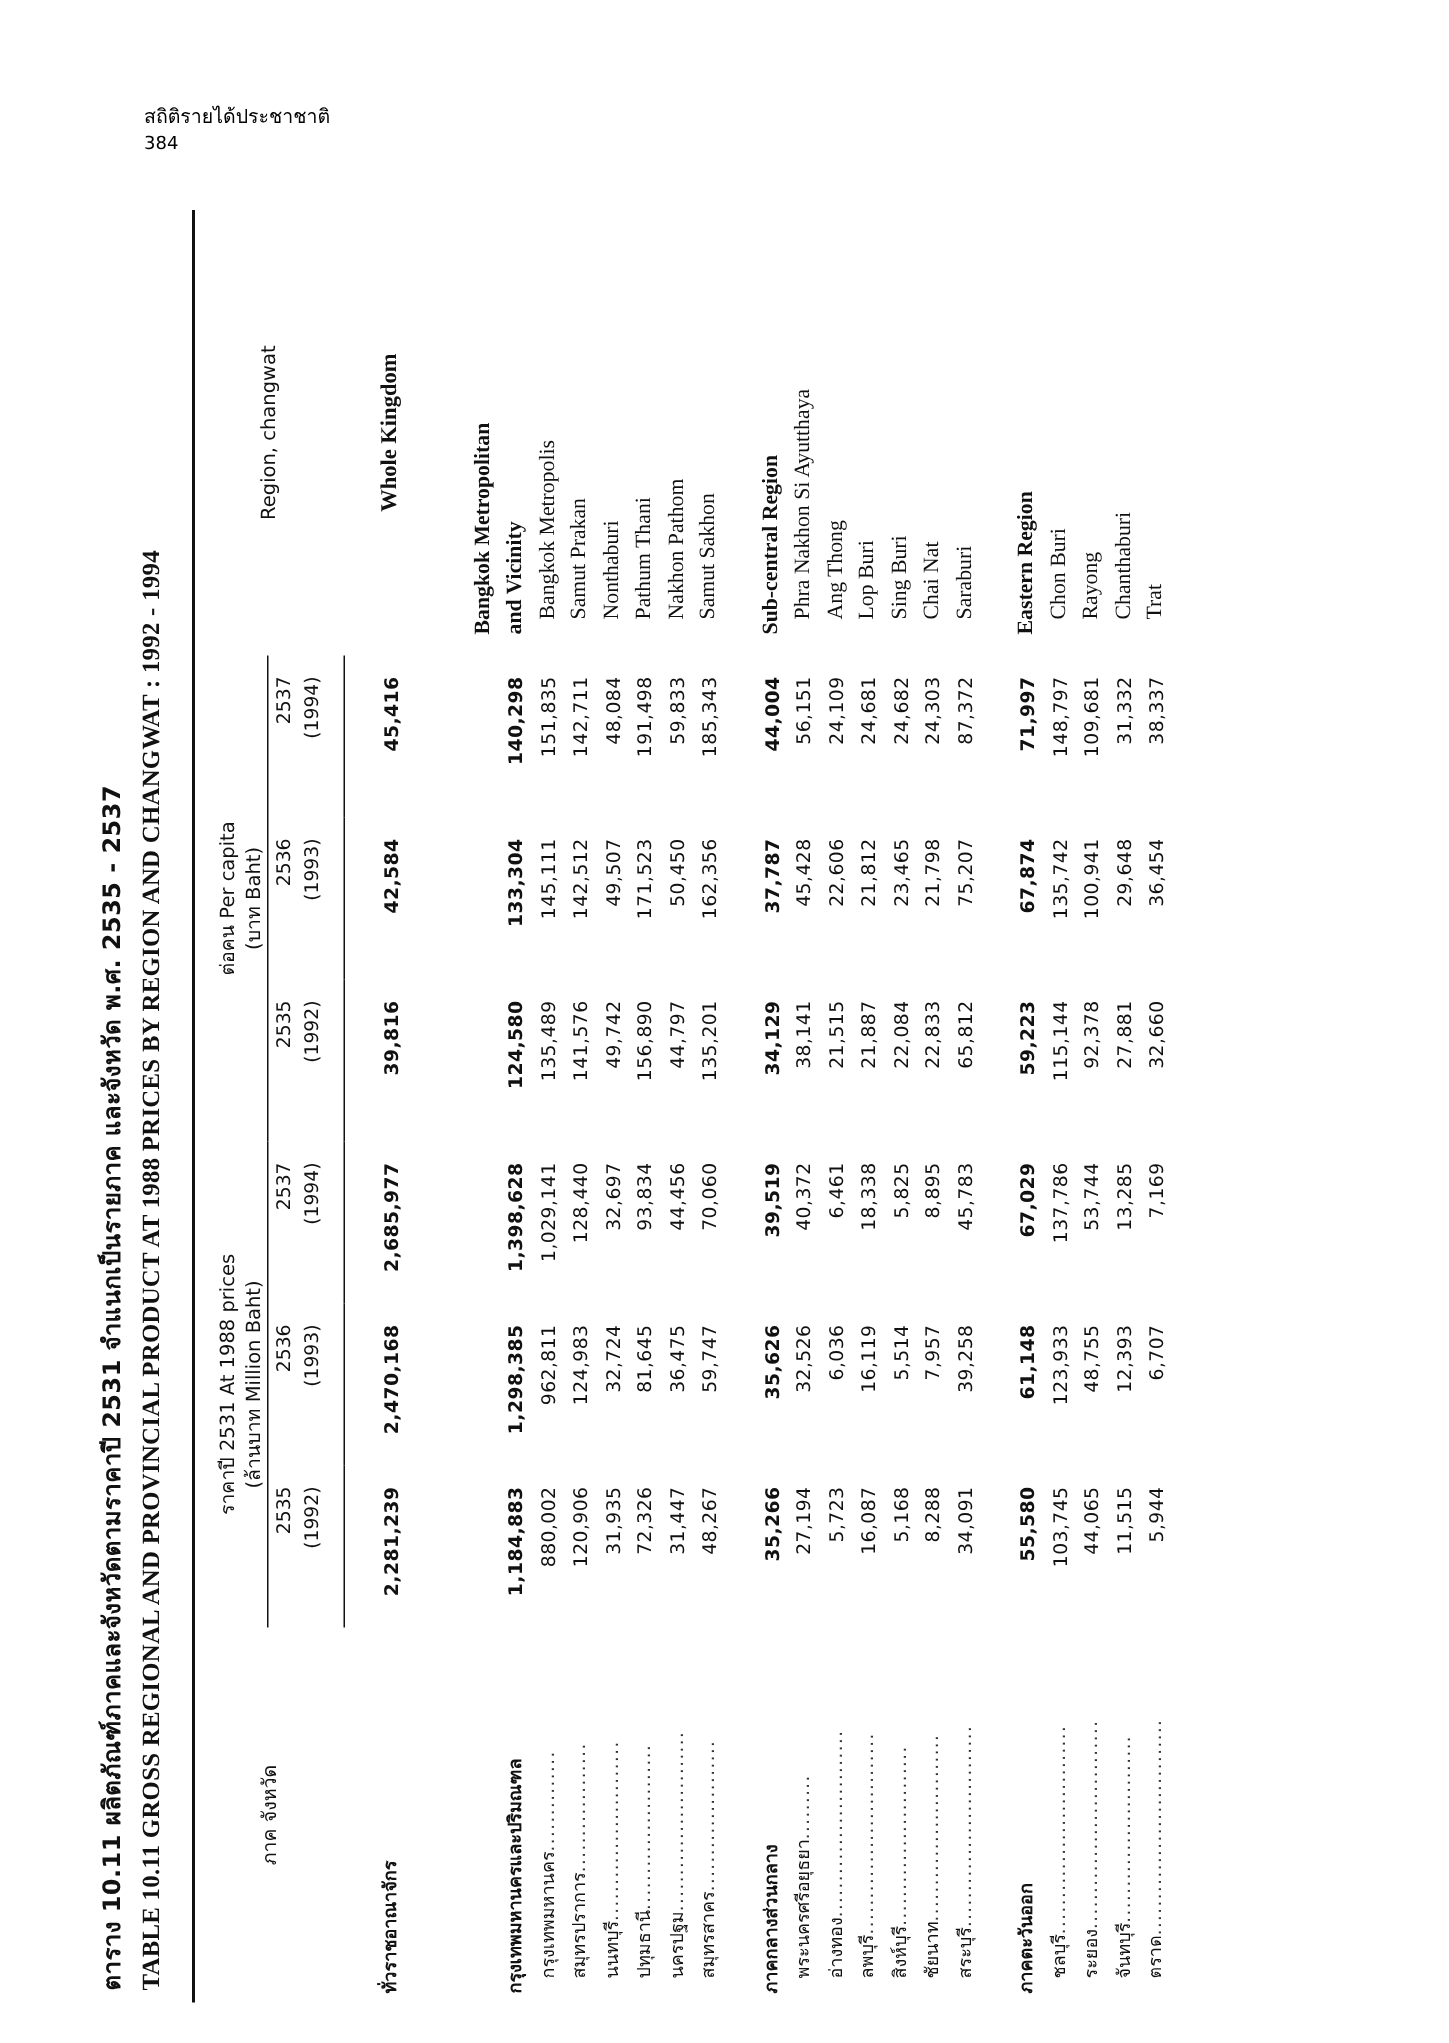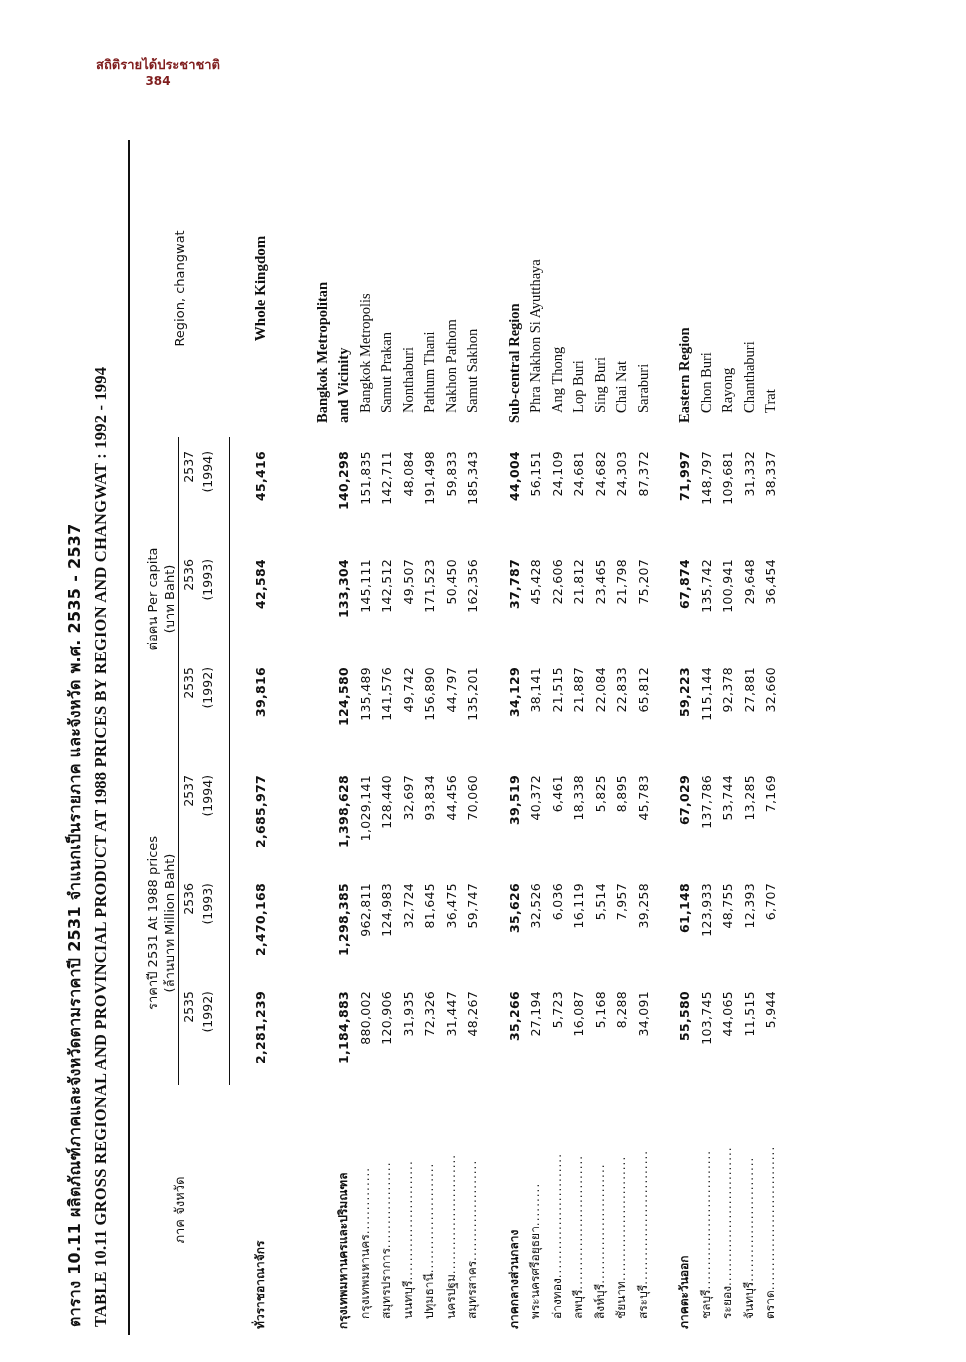--- a/index.html
+++ b/index.html
@@ -1,18 +1,18 @@
 <!DOCTYPE html>
 <html><head>
 <meta charset="utf-8">
 <style>
   html, body { margin:0; padding:0; background:#ffffff; }
   body { width:966px; height:1362px; position:relative; overflow:hidden; font-family:"Liberation Serif", serif; color:#111; }
-  .page-header { position:absolute; left:96px; top:56px; font-family:"DejaVu Sans", sans-serif; font-weight:bold; font-size:13px; line-height:17px; color:#7f1d1d; }
-  .page-header .num { font-size:12px;text-align:center; }
+  .page-header { position:absolute; left:96px; top:70px; font-family:"DejaVu Sans", sans-serif; font-weight:normal; font-size:13px; line-height:17px; color:#000000; }
+  .page-header .num { font-size:12px; }
   
   .rot {
     position:absolute; left:62px; top:1335px;
     width:1195px; height:850px;
     transform-origin: 0 0;
     transform: rotate(-90deg);
   }
   .title { padding-left:8px; }
   .title .th { font-family:"DejaVu Sans", sans-serif; font-weight:bold; font-size:16px; letter-spacing:0.3px; height:26px; line-height:26px; white-space:nowrap; }
   .title .en { font-family:"Liberation Serif", serif; font-weight:bold; font-size:16.5px; height:26px; line-height:26px; white-space:nowrap; letter-spacing:0.2px; }

